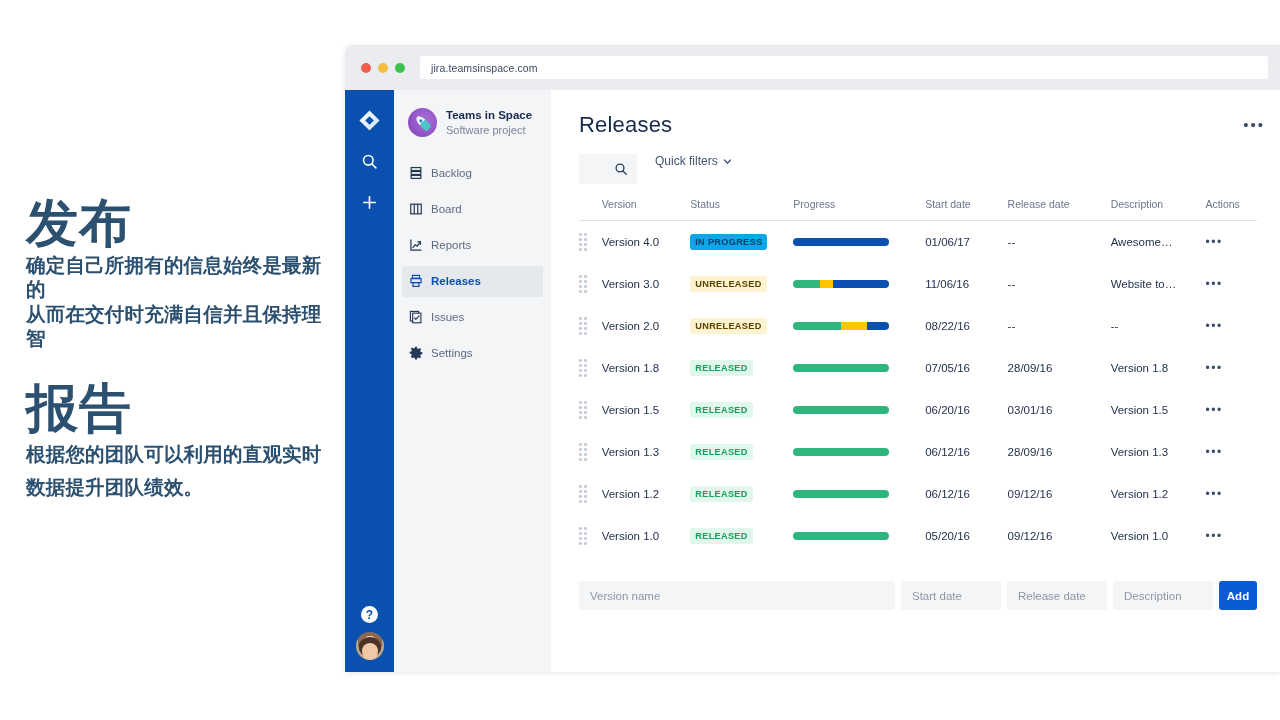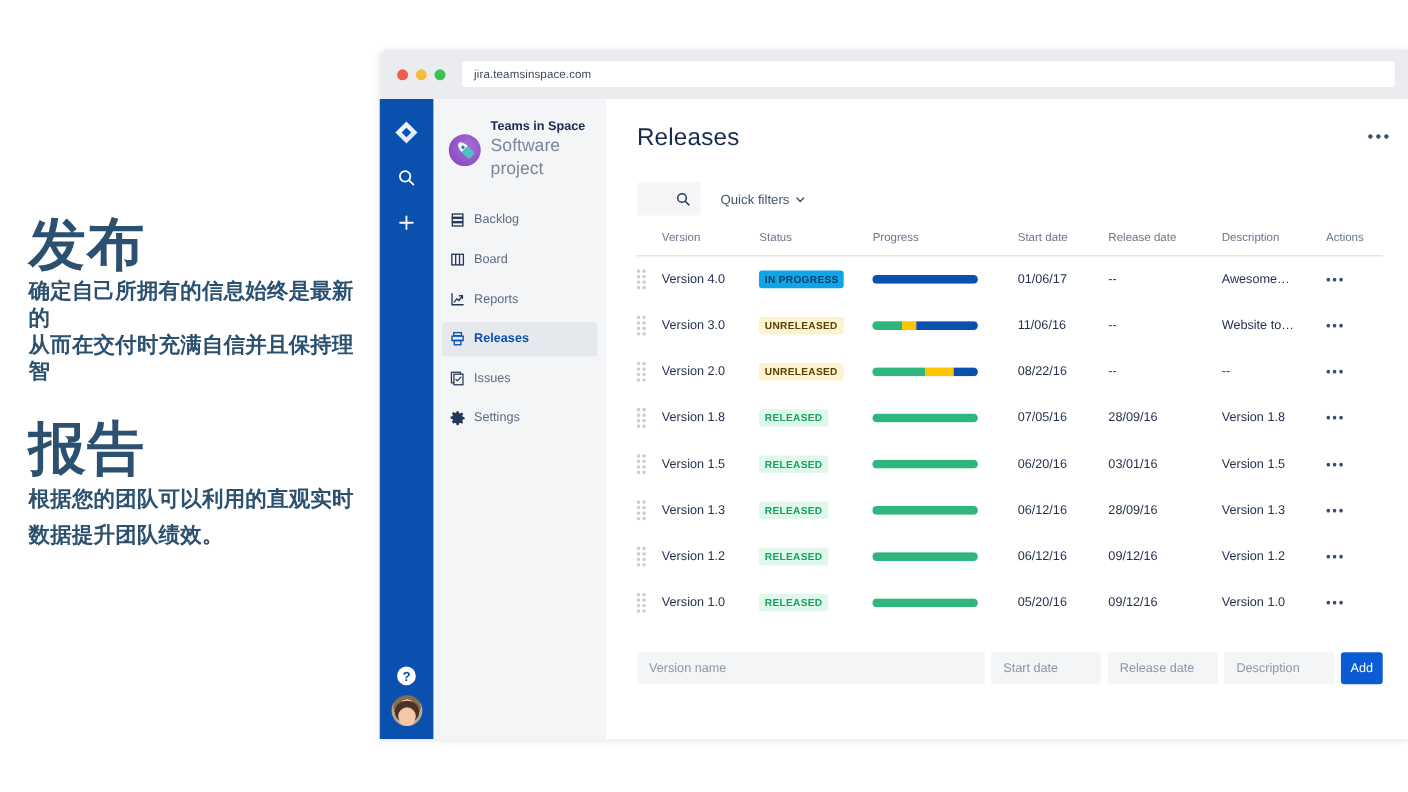--- a/index.html
+++ b/index.html
@@ -109,40 +109,40 @@
     position: absolute; left: 50%; top: 50%;
     transform: translate(-50%,-50%) rotate(-45deg);
     width: 8px; height: 17px; background: linear-gradient(180deg,#eef6fb 0 45%, #4fc2c7 46% 100%);
     border-radius: 50% 50% 22% 22%;
   }
   .rocket::after {
     content:""; position:absolute; left:50%; top:4px; transform:translateX(-50%);
     width:3px; height:3px; border-radius:50%; background:#2f7fb5;
   }
   .proj-name { font-size: 11.5px; font-weight: bold; color: #182a4e; line-height: 1.25; }
-  .proj-sub { font-size: 16px; color: #7a8699; line-height: 1.3; margin-top: 1px; }
+  .proj-sub { font-size: 11px; color: #7a8699; line-height: 1.3; margin-top: 1px; }
 
   .nav-item {
     display: flex; align-items: center; height: 31px;
     margin: 0 8px 5px 8px; padding-left: 7px; border-radius: 3px;
     color: #5d6b82; font-size: 11.5px; cursor: pointer;
   }
   .nav-item .ni { width: 22px; display: flex; align-items: center; color: #253858; }
   .nav-item.active { background: #e5e8ec; color: #0a50ae; font-weight: bold; }
   .nav-item.active .ni { color: #0a50ae; }
 
   
   .main { flex: 1; background: #ffffff; padding: 22px 30px 0 28px; position: relative; }
   .page-title { font-size: 22px; color: #172b4d; font-weight: normal; margin: 0; letter-spacing: .2px; }
   .ellipsis-btn {
     position: absolute; right: 22px; top: 27px;
     letter-spacing: 2px; color: #3b4b6b; font-size: 15px; cursor: pointer; line-height: 1;
   }
 
-  .filterbar { display: flex; align-items: center; margin-top: 28px; }
+  .filterbar { display: flex; align-items: flex-start; margin-top: 16px; }
   .searchbox {
     width: 58px; height: 30px; background: #f4f5f7; border-radius: 3px;
     display: flex; align-items: center; justify-content: flex-end; padding-right: 9px;
     cursor: text;
   }
   .qf { margin-left: 18px; font-size: 12px; color: #42526e; display: flex; align-items: center; gap: 5px; cursor: pointer; }
 
   table.rel { width: 100%; border-collapse: collapse; margin-top: 14px; }
   table.rel th {
     font-size: 10.5px; font-weight: normal; color: #6b778c; text-align: left;
@@ -182,21 +182,21 @@
     font-size: 11.5px; color: #7a8699; padding: 0 11px;
     font-family: "Liberation Sans", sans-serif;
   }
   .fld::placeholder { color: #8d97a8; }
   .f-name { width: 316px; }
   .f-start { width: 100px; }
   .f-rel { width: 100px; }
   .f-desc { width: 100px; }
   .addbtn {
     height: 29px; min-width: 38px; background: #0a5bd4; color: #fff;
-    border: none; border-radius: 3px; font-size: 11.5px; font-weight: normal;
+    border: none; border-radius: 3px; font-size: 11.5px; font-weight: bold;
     cursor: pointer; font-family: "Liberation Sans", sans-serif;
   }
 </style>
 </head>
 <body>
 
 <div id="root">
 
   <div class="copy">
     <div class="copy-h1">发布</div>

